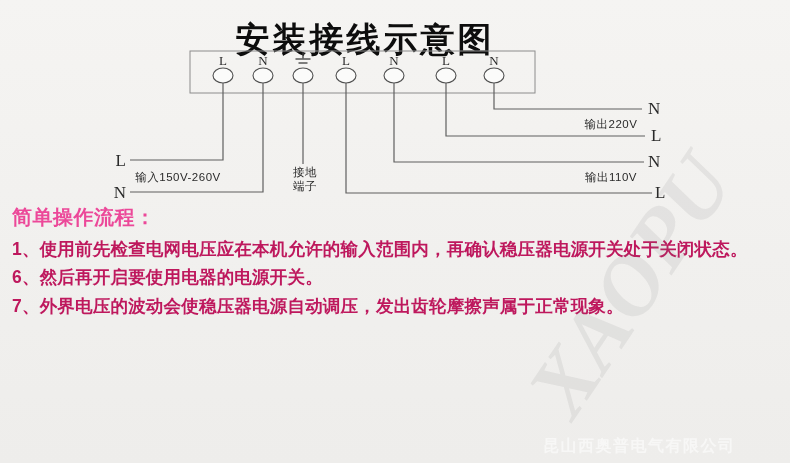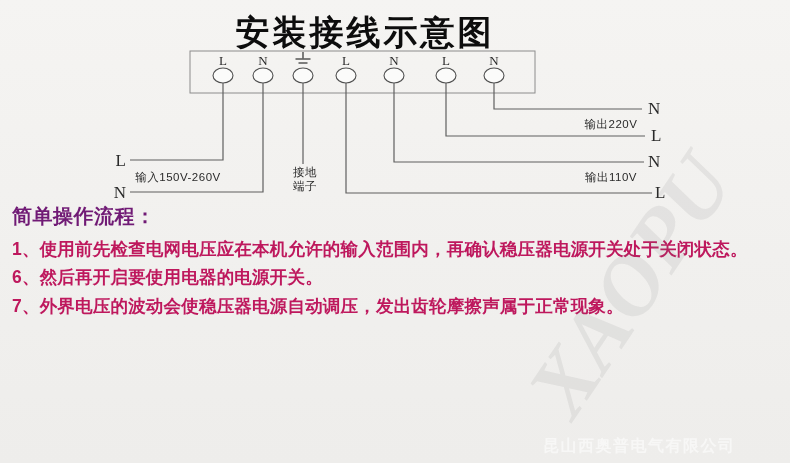--- a/index.html
+++ b/index.html
@@ -6,21 +6,21 @@
   html, body { width: 790px; height: 463px; }
   body {
     position: relative;
     overflow: hidden;
     background: linear-gradient(180deg, #f5f4f2 0%, #f1f0ee 55%, #eeedeb 100%);
     font-family: "Liberation Sans", sans-serif;
     color: #1f1f1f;
   }
   .page-title {
     position: absolute;
-    top: 14px; left: 0; width: 730px;
+    top: 21px; left: 0; width: 730px;
     text-align: center;
     font-size: 34px;
     line-height: 37px;
     font-weight: 900;
     letter-spacing: 3px;
     color: #0d0d0d;
   }
   .diagram-svg {
     position: absolute;
     top: 0; left: 0;
@@ -34,22 +34,21 @@
   .t-cjk-sm   { font-family: "Liberation Sans", sans-serif; font-size: 11.5px; letter-spacing: 0.5px; fill: #333; }
   .instructions {
     position: absolute;
     top: 206px; left: 12px; width: 772px;
   }
   .instructions-heading {
     font-size: 20px;
     line-height: 23px;
     font-weight: 800;
     letter-spacing: 0.5px;
-    color: #701a75;
-    font-family: Liberation Mono, monospace;
+    color: #ec4899;
   }
   .instructions-list {
     list-style: none;
     margin-top: 6px;
   }
   .instructions-list li {
     font-size: 17.5px;
     line-height: 28.4px;
     font-weight: 700;
     letter-spacing: 0.2px;

